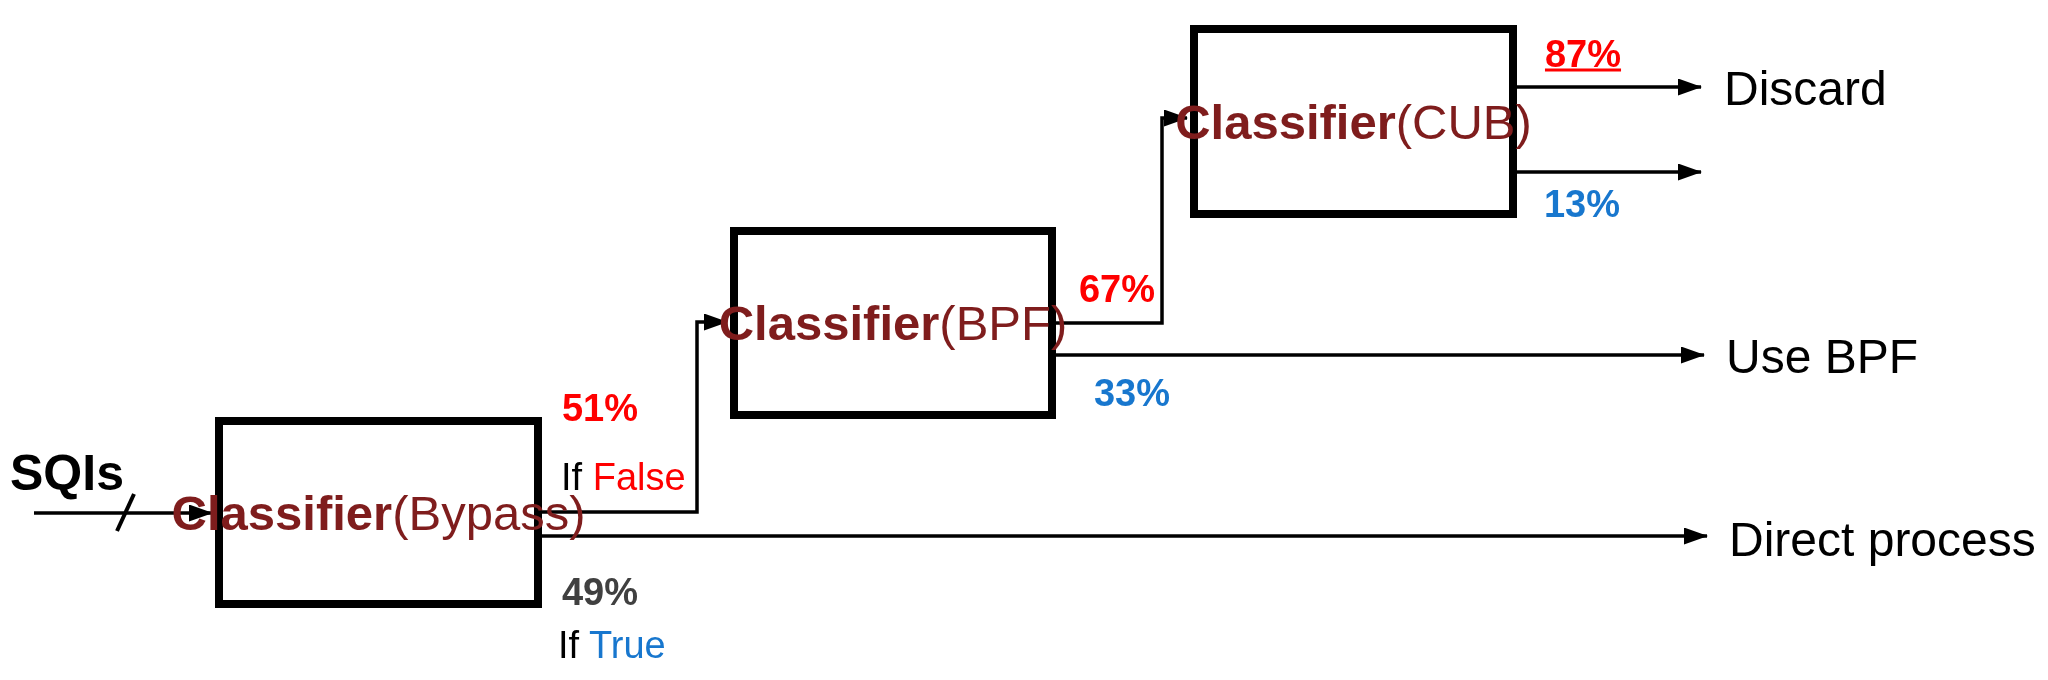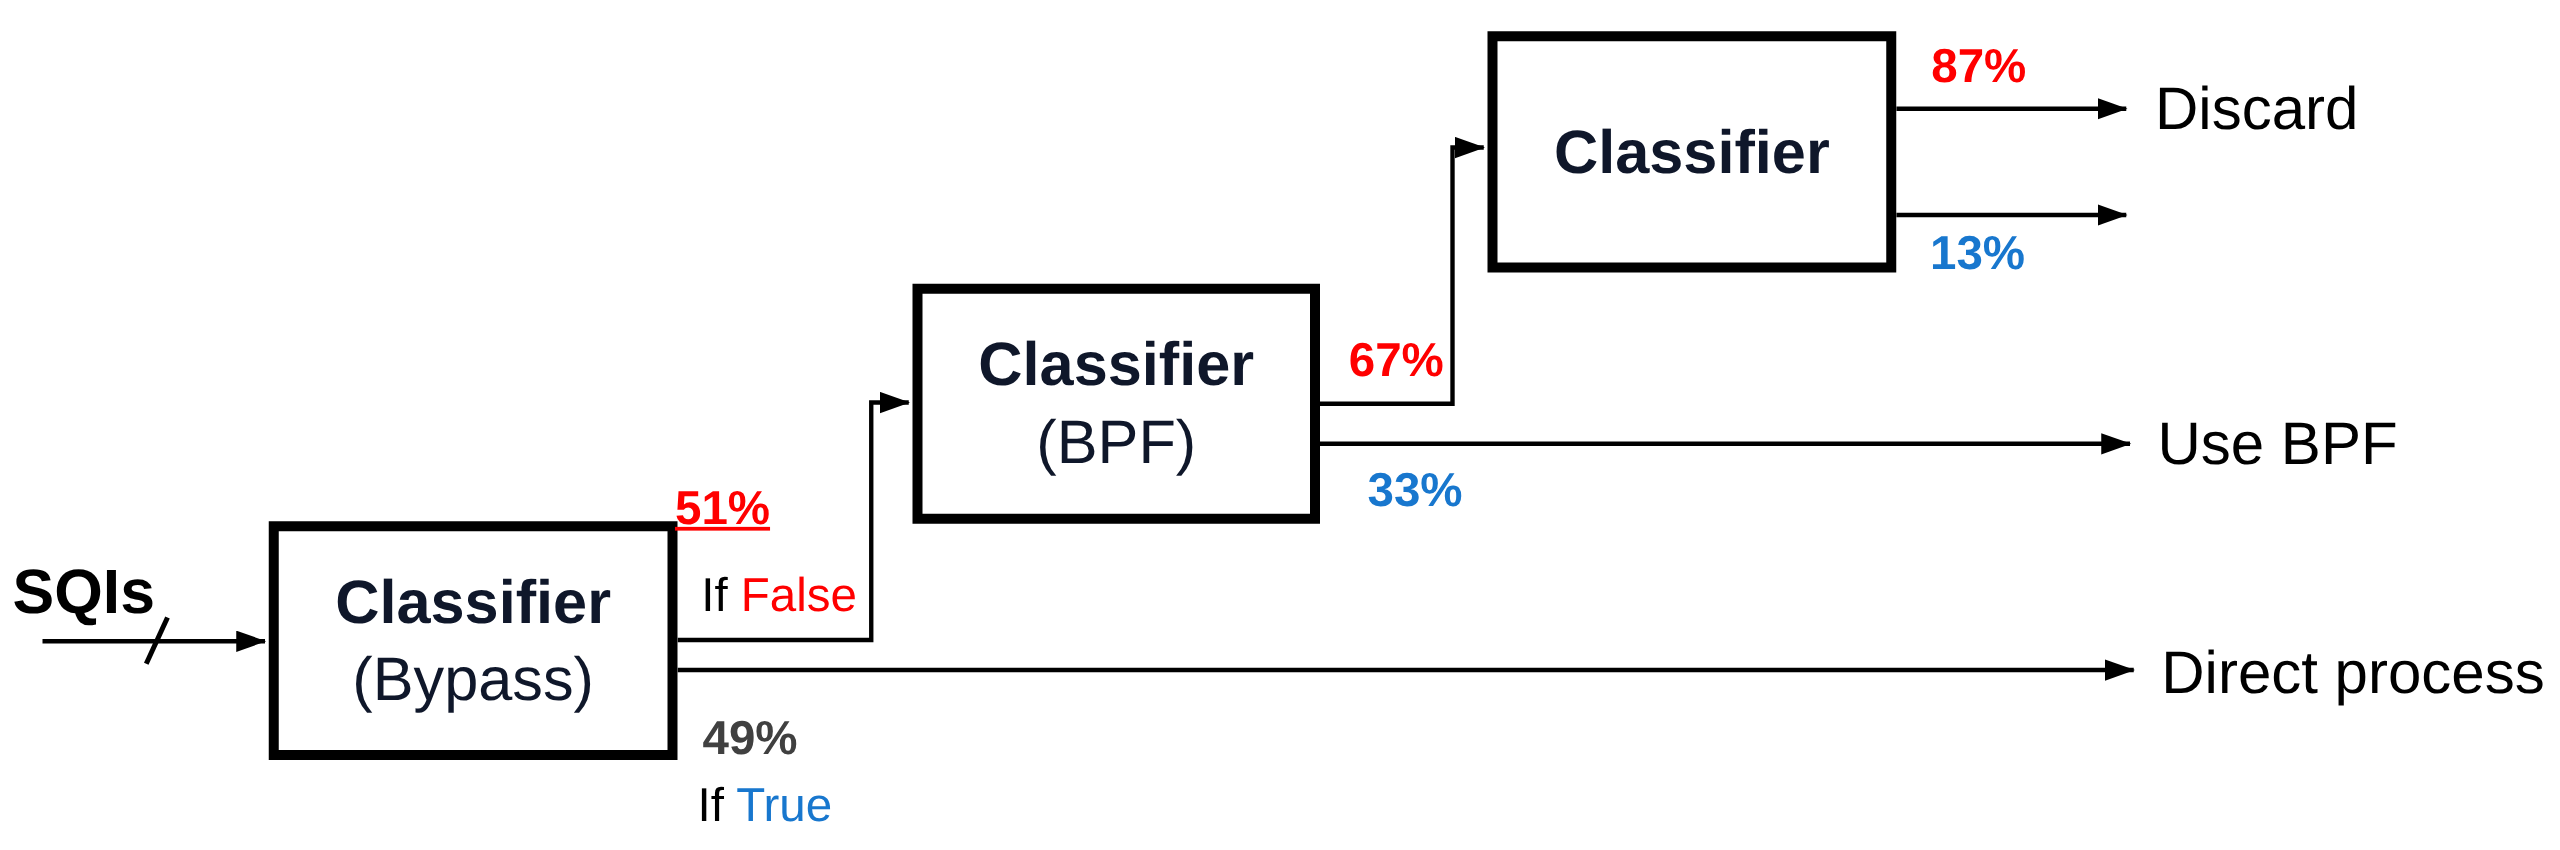--- a/index.html
+++ b/index.html
@@ -21,25 +21,25 @@
     top: 0;
     width: 2048px;
     height: 680px;
   }
   .node {
     position: absolute;
     box-sizing: border-box;
     border: 8px solid #000000;
     background: #ffffff;
     display: flex;
-    flex-direction: column;
+    flex-direction: row;
     align-items: center;
     justify-content: center;
     text-align: center;
-    color: #0f172a;
+    color: #7f1d1d;
     font-size: 49px;
     line-height: 62px;
   }
   .node .node-title { font-weight: bold; }
   .node .node-subtitle { font-weight: normal; }
   #node-bypass { left: 215px; top: 417px; width: 327px; height: 191px; }
   #node-bpf    { left: 730px; top: 227px; width: 326px; height: 192px; }
   #node-cub    { left: 1190px; top: 25px;  width: 327px; height: 193px; }
 
   .lbl {
@@ -61,21 +61,21 @@
   .outcome {
     font-weight: normal;
     font-size: 48px;
   }
   #lbl-sqis {
     font-weight: bold;
     font-size: 50px;
   }
 
   #lbl-sqis    { left: 10px;  top: 473px; }
-  #lbl-pct51   { left: 578px;  top: 408px; text-decoration: underline; }
+  #lbl-pct51   { left: 600px;  top: 408px; }
   #lbl-iffalse { left: 561px;  top: 477px; }
   #lbl-pct49   { left: 600px;  top: 580px; }
   #lbl-iftrue  { left: 558px;  top: 645px; }
   #lbl-pct67   { left: 1117px; top: 289px; }
   #lbl-pct33   { left: 1132px; top: 393px; }
   #lbl-pct87   { left: 1583px; top: 54px;  }
   #lbl-pct13   { left: 1582px; top: 204px; }
   #lbl-discard { left: 1724px; top: 88px;  }
   #lbl-usecub  { left: 1724px; top: 172px; }
   #lbl-usebpf  { left: 1726px; top: 356px; }
@@ -112,29 +112,30 @@
   <div class="node" id="node-bypass">
     <div class="node-title">Classifier</div>
     <div class="node-subtitle">(Bypass)</div>
   </div>
   <div class="node" id="node-bpf">
     <div class="node-title">Classifier</div>
     <div class="node-subtitle">(BPF)</div>
   </div>
   <div class="node" id="node-cub">
     <div class="node-title">Classifier</div>
+    <div class="node-subtitle">(CUB)</div>
   </div>
 
   <div class="lbl left-anchor" id="lbl-sqis">SQIs</div>
 
   <div class="lbl pct c-false center-anchor" id="lbl-pct51" style="color: rgb(255, 0, 0);">51%</div>
   <div class="lbl pct c-true  center-anchor" id="lbl-pct49" style="color: #404040; margin-top: 12px;">49%</div>
   <div class="lbl pct c-false center-anchor" id="lbl-pct67" style="color: rgb(255, 0, 0); text-align: right;">67%</div>
   <div class="lbl pct c-true  center-anchor" id="lbl-pct33" style="color: rgb(24, 119, 206);">33%</div>
-  <div class="lbl pct c-false center-anchor" id="lbl-pct87" style="color: rgb(255, 0, 0);">87%</div>
+  <div class="lbl pct c-false center-anchor" id="lbl-pct87" style="color: rgb(255, 0, 0); text-decoration: underline;">87%</div>
   <div class="lbl pct c-true  center-anchor" id="lbl-pct13" style="color: rgb(24, 119, 206);">13%</div>
 
   <div class="lbl cond left-anchor" id="lbl-iffalse"><span>If</span> <span class="c-false" style="color: rgb(255, 0, 0); margin-top: 20px;">False</span></div>
   <div class="lbl cond left-anchor" id="lbl-iftrue"><span>If</span> <span class="c-true" style="color: rgb(24, 119, 206);">True</span></div>
 
   <div class="lbl outcome left-anchor" id="lbl-discard">Discard</div>
   <div class="lbl outcome left-anchor" id="lbl-usebpf">Use BPF</div>
   <div class="lbl outcome left-anchor" id="lbl-direct">Direct process</div>
 
 </div>

